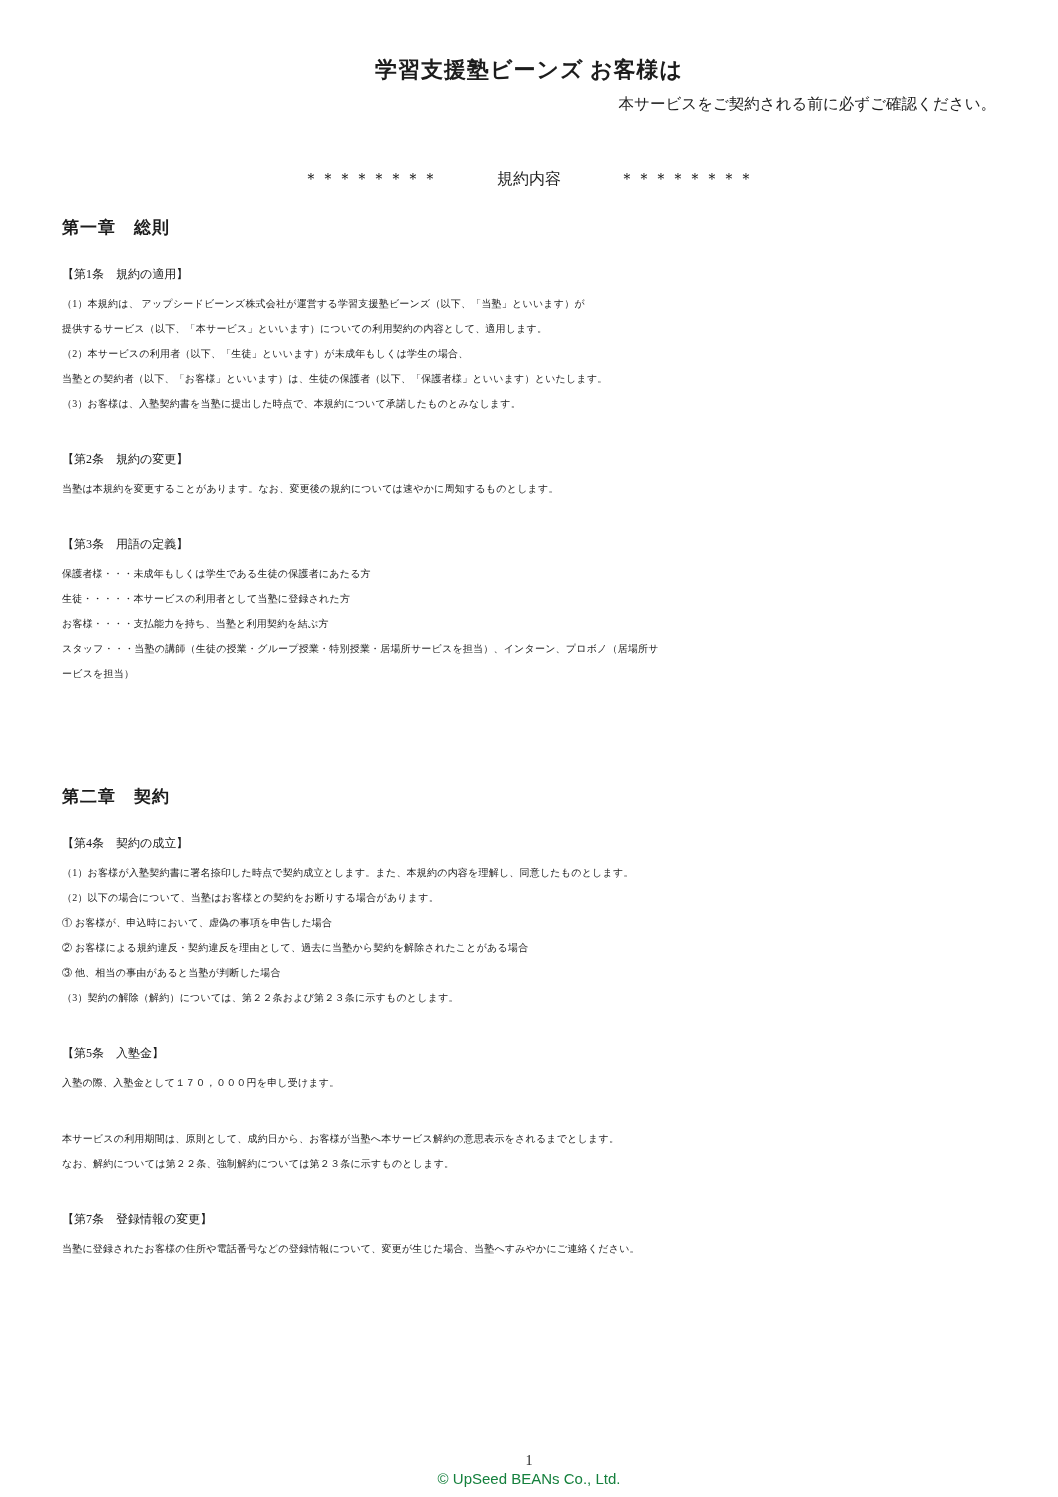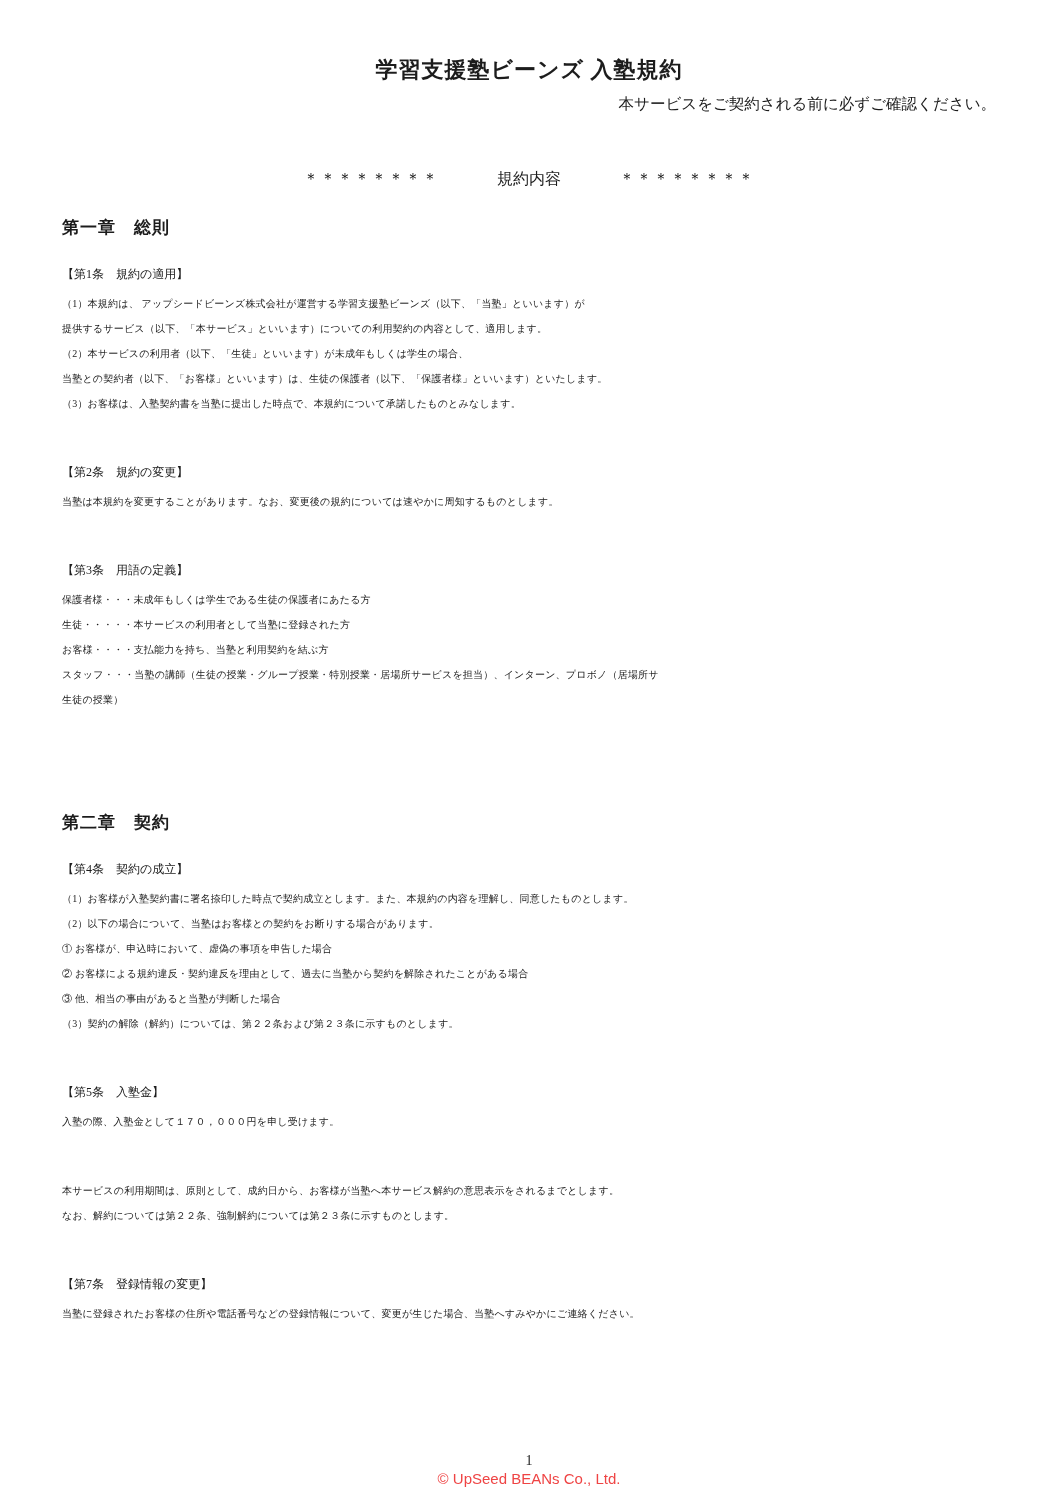--- a/index.html
+++ b/index.html
@@ -42,21 +42,21 @@
   .divider .stars { letter-spacing: 1px; }
   .chapter-heading {
     text-align: left;
     font-size: 17px;
     font-weight: bold;
     line-height: 24px;
     letter-spacing: 1px;
   }
   .chapter-heading.first { margin-top: 26px; }
   .chapter-heading.second { margin-top: 99px; }
-  .article { margin-top: 44px; }
+  .article { margin-top: 31px; }
   .article.after-chapter { margin-top: 22px; }
   .article-heading {
     font-size: 12px;
     line-height: 25px;
     margin-bottom: 4px;
     white-space: nowrap;
   }
   .line {
     font-size: 10px;
     line-height: 25px;
@@ -72,30 +72,30 @@
   }
   .page-number {
     font-size: 14px;
     line-height: 18px;
     font-family: "Liberation Serif", "DejaVu Serif", serif;
   }
   .copyright {
     margin-top: 0;
     font-size: 15px;
     line-height: 18px;
-    color: #ef4444;
+    color: #15803d;
     font-family: "Liberation Sans", "DejaVu Sans", sans-serif;
   }
 </style>
 </head>
 <body>
 
 <div class="page">
 
-  <h1 class="doc-title">学習支援塾ビーンズ 入塾規約</h1>
+  <h1 class="doc-title">学習支援塾ビーンズ お客様は</h1>
   <div class="doc-subtitle">本サービスをご契約される前に必ずご確認ください。</div>
 
   <div class="divider">
     <span class="stars">＊＊＊＊＊＊＊＊</span>
     <span class="label">規約内容</span>
     <span class="stars">＊＊＊＊＊＊＊＊</span>
   </div>
 
   <h2 class="chapter-heading first">第一章　総則</h2>
 
@@ -112,21 +112,21 @@
     <div class="article-heading">【第2条　規約の変更】</div>
     <div class="line">当塾は本規約を変更することがあります。なお、変更後の規約については速やかに周知するものとします。</div>
   </section>
 
   <section class="article">
     <div class="article-heading">【第3条　用語の定義】</div>
     <div class="line">保護者様・・・未成年もしくは学生である生徒の保護者にあたる方</div>
     <div class="line">生徒・・・・・本サービスの利用者として当塾に登録された方</div>
     <div class="line">お客様・・・・支払能力を持ち、当塾と利用契約を結ぶ方</div>
     <div class="line">スタッフ・・・当塾の講師（生徒の授業・グループ授業・特別授業・居場所サービスを担当）、インターン、プロボノ（居場所サ</div>
-    <div class="line">生徒の授業）</div>
+    <div class="line">ービスを担当）</div>
   </section>
 
   <h2 class="chapter-heading second">第二章　契約</h2>
 
   <section class="article after-chapter">
     <div class="article-heading">【第4条　契約の成立】</div>
     <div class="line">（1）お客様が入塾契約書に署名捺印した時点で契約成立とします。また、本規約の内容を理解し、同意したものとします。</div>
     <div class="line">（2）以下の場合について、当塾はお客様との契約をお断りする場合があります。</div>
     <div class="line">① お客様が、申込時において、虚偽の事項を申告した場合</div>
     <div class="line">② お客様による規約違反・契約違反を理由として、過去に当塾から契約を解除されたことがある場合</div>

